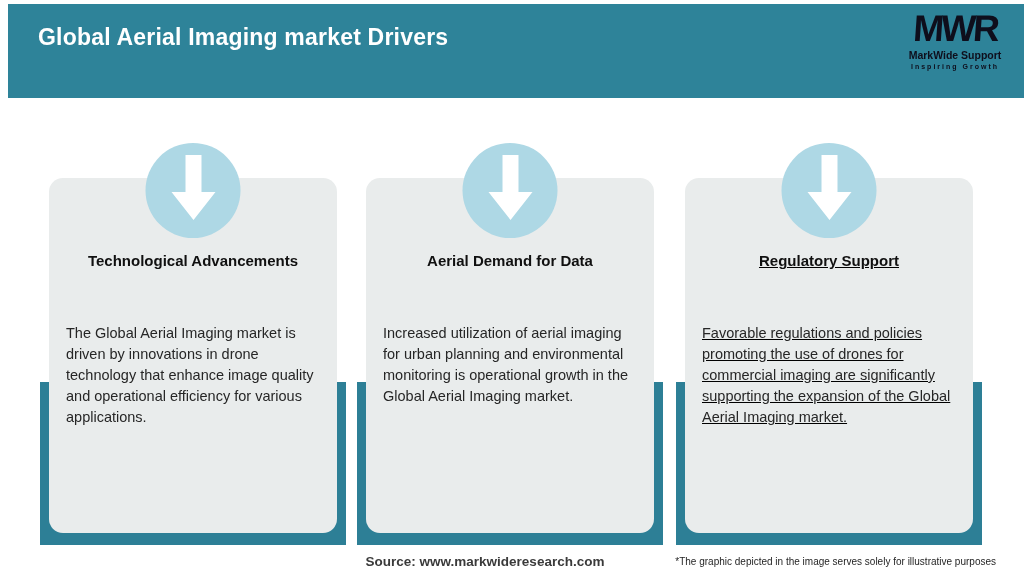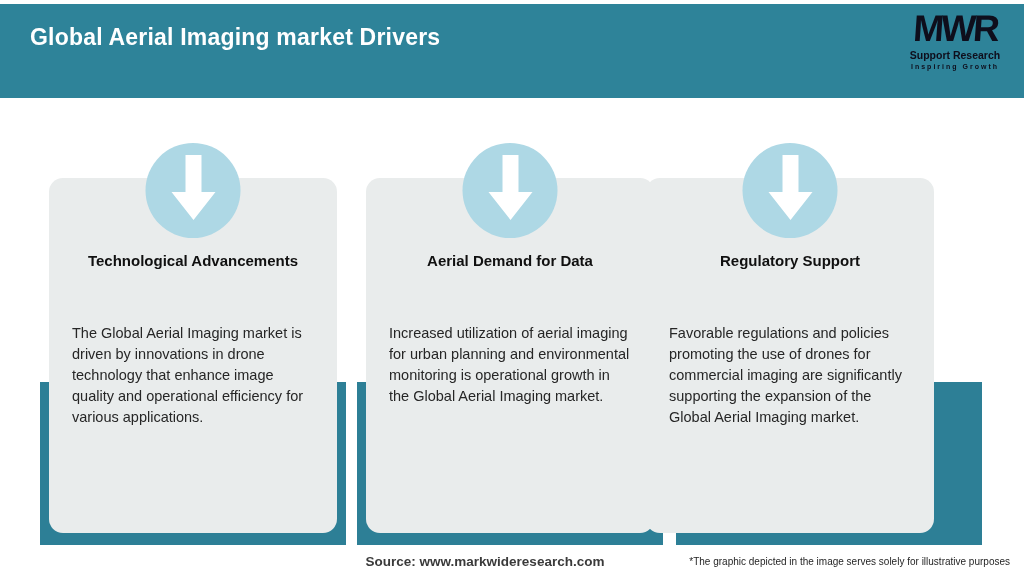--- a/index.html
+++ b/index.html
@@ -12,21 +12,21 @@
     position: relative;
     width: 1024px;
     height: 576px;
     background: #ffffff;
     overflow: hidden;
   }
 
   
   .topbar {
     position: absolute;
-    left: 0;
+    left: 8px;
     top: 4px;
     right: 0;
     height: 94px;
     background: #2E8399;
   }
   .page-title {
     position: absolute;
     left: 30px;
     top: 20px;
     margin: 0;
@@ -82,21 +82,21 @@
   .card {
     position: absolute;
     top: 178px;
     width: 288px;
     height: 355px;
     background: #E9ECEC;
     border-radius: 14px;
   }
   .card-0 { left: 49px; }
   .card-1 { left: 366px; }
-  .card-2 { left: 646px; }
+  .card-2 { left: 685px; text-decoration: underline; }
 
   .badge {
     position: absolute;
     top: -35px;
     left: 50%;
     transform: translateX(-50%);
     width: 95px;
     height: 95px;
     border-radius: 50%;
     background: #AED8E5;
@@ -108,55 +108,55 @@
 
   .card-title {
     margin: 74px 10px 0 10px;
     text-align: center;
     font-size: 15px;
     font-weight: bold;
     color: #101010;
   }
   .card-desc {
     margin: 54px 0 0 0;
-    padding: 0 23px;
+    padding: 0 17px;
     font-size: 14.5px;
     line-height: 21px;
     color: #262626;
   }
 
   
   .source {
     position: absolute;
     top: 554px;
     left: 0;
     width: 970px;
     text-align: center;
     font-size: 13.5px;
     font-weight: bold;
     color: #3A3A3A;
   }
   .disclaimer {
     position: absolute;
     top: 556px;
-    right: 14px;
+    right: 28px;
     font-size: 10px;
     color: #1f1f1f;
   }
 </style>
 </head>
 <body>
 
 <div class="canvas">
 
   <header class="topbar">
     <h1 class="page-title">Global Aerial Imaging market Drivers</h1>
     <div class="logo">
       <div class="logo-acronym">MWR</div>
-      <div class="logo-name">Support Research</div>
+      <div class="logo-name">MarkWide Support</div>
       <div class="logo-tagline">Inspiring Growth</div>
     </div>
   </header>
 
   <div class="frame frame-0"></div>
   <div class="frame frame-1"></div>
   <div class="frame frame-2"></div>
 
   <section class="card card-0">
     <div class="badge">

